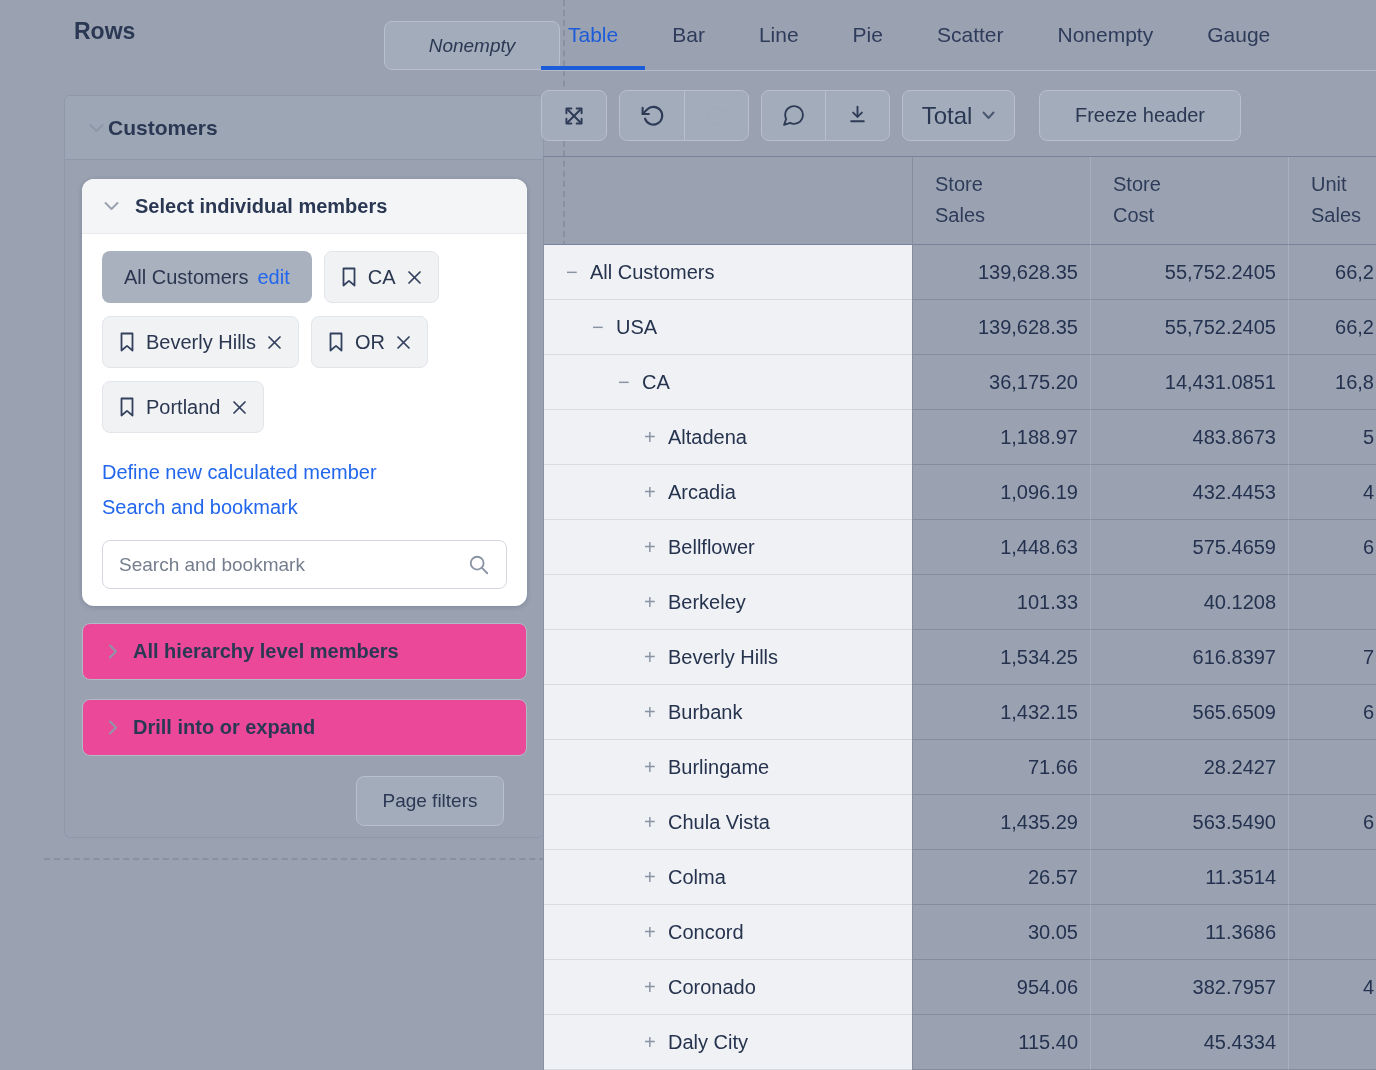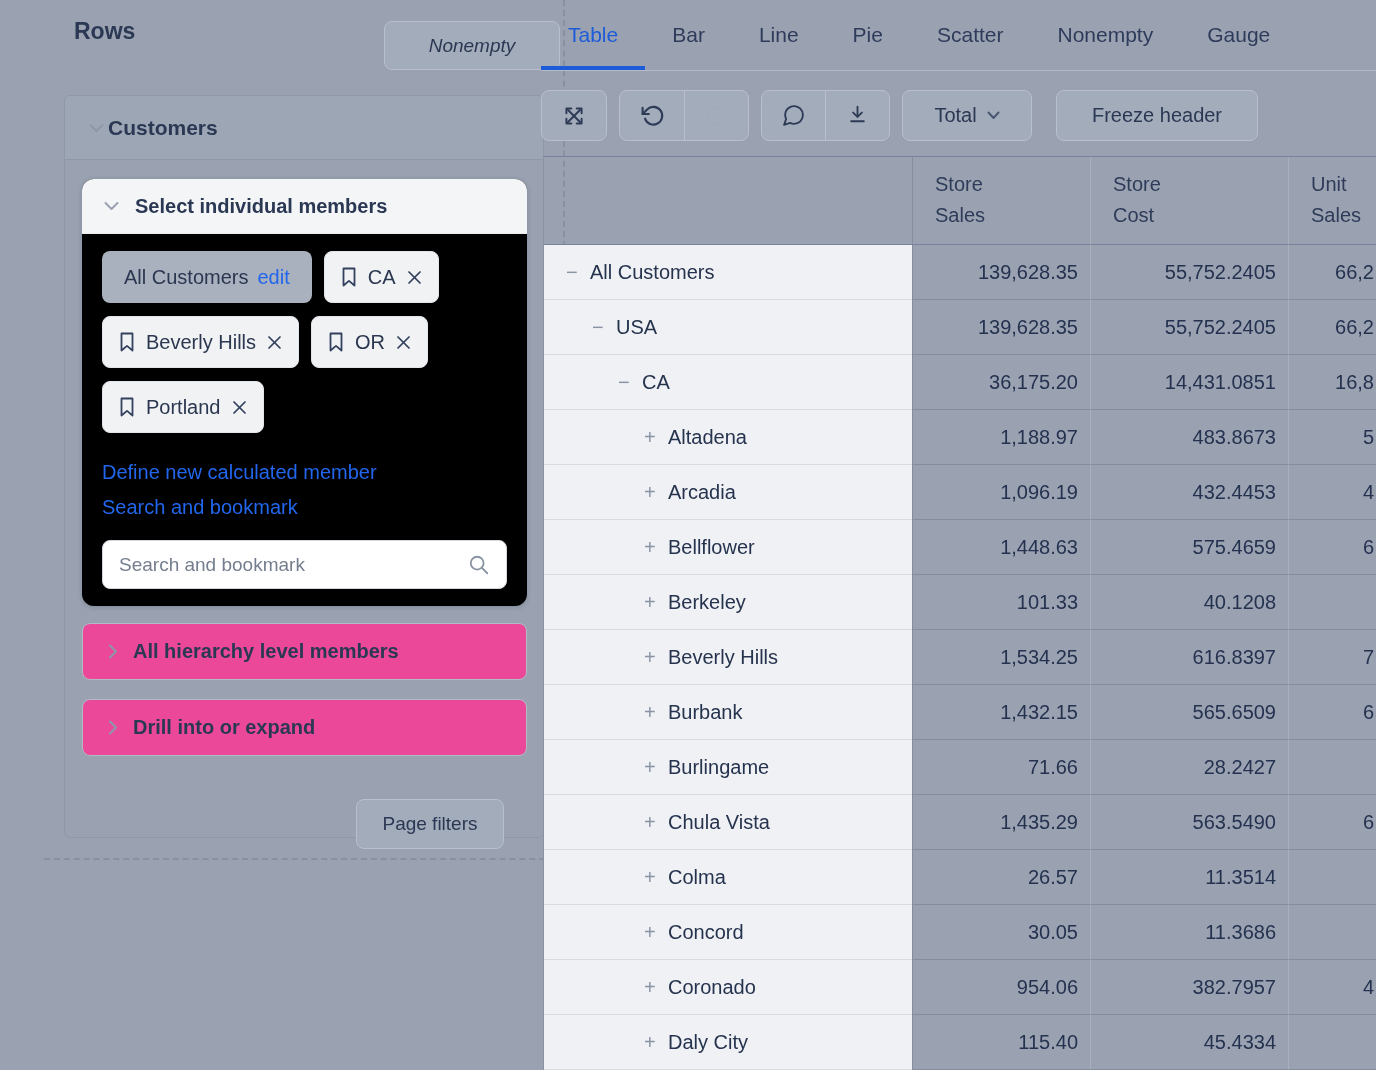--- a/index.html
+++ b/index.html
@@ -26,21 +26,21 @@
 
   .group { position: absolute; left: 20px; top: 95px; width: 480px; height: 743px; border: 1px solid #8e98a8; border-radius: 6px; }
   .group-header {
     height: 64px; border-bottom: 1px solid #8e98a8; background: #9da6b5;
     display: flex; align-items: center; gap: 4px; padding-left: 24px;
     font-size: 21px; font-weight: 700; border-radius: 5px 5px 0 0;
   }
 
   .card {
     position: absolute; left: 17px; top: 83px; width: 445px; height: 427px;
-    background: #000000; border-radius: 12px; box-shadow: 0 1px 5px rgba(25,35,55,.22);
+    background: #ffffff; border-radius: 12px; box-shadow: 0 1px 5px rgba(25,35,55,.22);
   }
   .card-header {
     height: 55px; border-bottom: 1px solid #e8eaee; background: #f4f5f7;
     display: flex; align-items: center; gap: 16px; padding-left: 22px;
     font-size: 20px; font-weight: 700; border-radius: 12px 12px 0 0;
   }
   .card-body { padding: 17px 20px 0 20px; }
   .chips { display: flex; flex-wrap: wrap; column-gap: 12px; row-gap: 13px; }
   .chip { height: 52px; display: flex; align-items: center; border-radius: 8px; font-size: 20px; color: #2b3750; cursor: pointer; }
   .chip.solid { background: #a9b1bf; padding: 0 22px; gap: 9px; }
@@ -55,34 +55,34 @@
   .search input { flex: 1; border: none; outline: none; font-size: 19px; color: #2b3750; background: transparent; font-family: inherit; }
   .search input::placeholder { color: #757e8e; }
 
   .cbar {
     position: absolute; left: 17px; width: 445px; height: 57px;
     background: #ec4899; border: 1px solid #b2bac6; border-radius: 8px;
     display: flex; align-items: center; gap: 15px; padding-left: 25px;
     font-size: 20px; font-weight: 700; cursor: pointer;
   }
   .cbar.b1 { top: 527px; } .cbar.b2 { top: 603px; }
-  .page-filters { position: absolute; left: 291px; top: 703px; width: 148px; height: 50px; font-size: 19px; }
+  .page-filters { position: absolute; left: 291px; top: 680px; width: 148px; height: 50px; font-size: 19px; }
 
   
   .tabs { position: absolute; left: 541px; top: 0; height: 71px; width: 835px; display: flex; border-bottom: 1px solid #b4bbc7; }
   .tab { padding: 0 27px; display: flex; align-items: center; font-size: 21px; font-weight: 500; color: #2e3b5a; white-space: nowrap; cursor: pointer; }
   .tab.active { color: #1c5cd8; box-shadow: inset 0 -4px 0 #1c5cd8; }
 
   
   .toolbar { position: absolute; left: 541px; top: 90px; height: 51px; display: flex; gap: 12px; }
   .tbtn { width: 66px; }
   .tgroup { display: flex; background: #a3acba; border: 1px solid #b9c0cb; border-radius: 8px; }
   .tcell { width: 64px; display: flex; align-items: center; justify-content: center; cursor: pointer; }
   .tcell + .tcell { border-left: 1px solid #b9c0cb; }
-  .total { width: 130px; gap: 10px; font-size: 20px; }
+  .total { width: 113px; gap: 10px; font-size: 24px; }
   .freeze { width: 202px; margin-left: 12px; font-size: 20px; }
 
   
   .pivot { position: absolute; left: 543px; top: 156px; width: 834px; border-top: 1px solid #79829a; border-left: 1px solid #8a92a2; }
   .prow { display: grid; grid-template-columns: 368px 178px 198px 89px; }
   .phead { height: 88px; }
   .hc { border-bottom: 1px solid #79829a; padding: 12px 0 0 22px; font-size: 20px; font-weight: 500; color: #2e3c59; line-height: 31px; }
   .hc.sep { border-left: 1px solid #858e9e; }
   .hc.sep ~ .hc.light { border-left: 1px solid #a9b0bc; }
   .hc span { display: block; max-width: 80px; }

